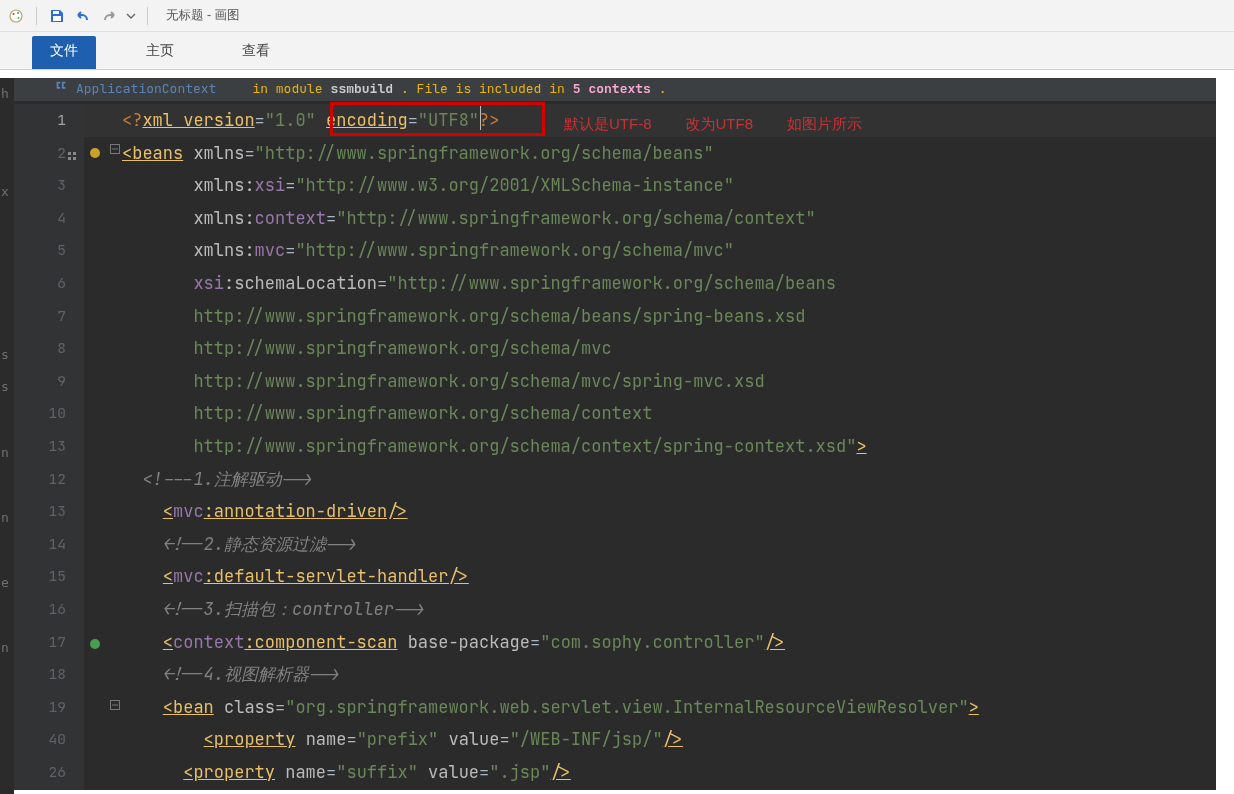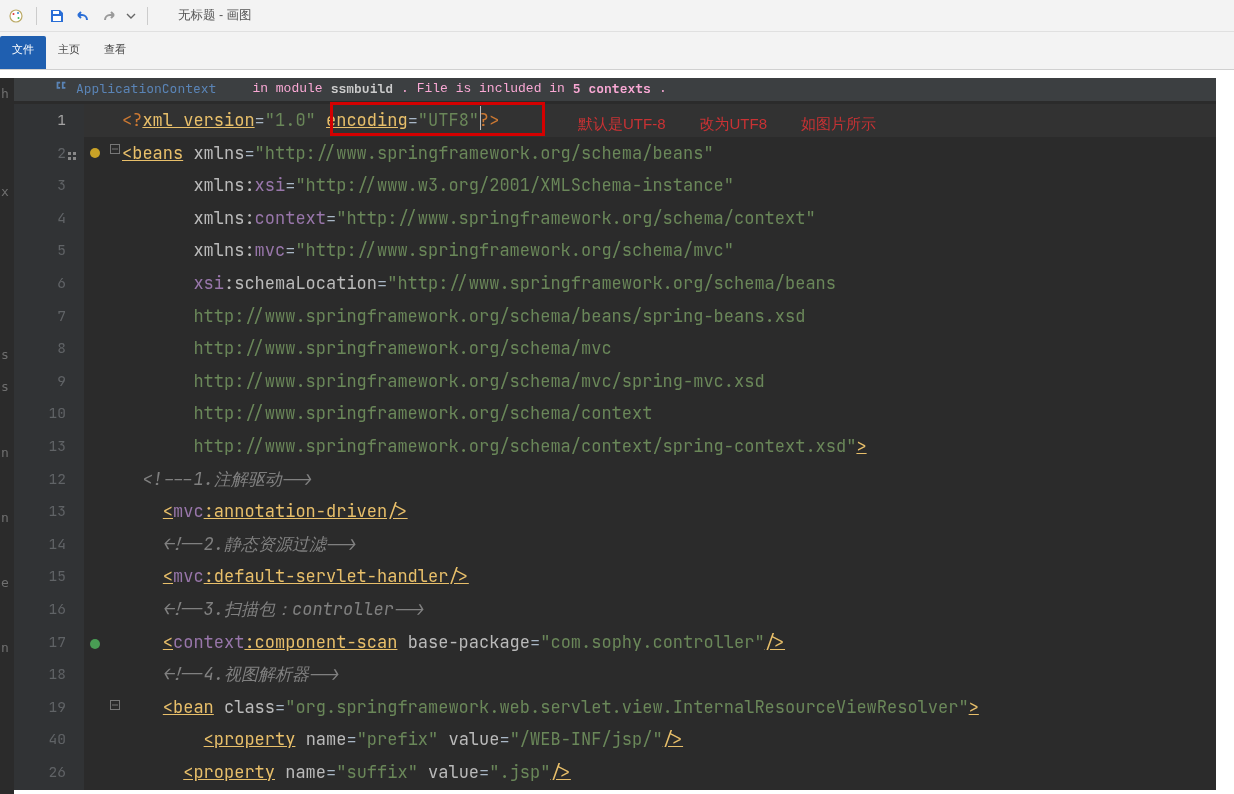--- a/index.html
+++ b/index.html
@@ -2,32 +2,32 @@
 <html><head>
 <meta charset="utf-8">
 <style>
   * { margin:0; padding:0; box-sizing:border-box; }
   html, body { width:1234px; height:794px; font-family:"Segoe UI","Microsoft YaHei",sans-serif; background:#fff; overflow:hidden; }
   
   .paint-title { height:32px; display:flex; align-items:center; background:#f3f3f3; border-bottom:1px solid #e0e0e0; font-size:12.5px; color:#555; }
   .paint-title .qat { display:flex; align-items:center; gap:6px; padding:0 6px; }
   .qbtn { width:20px; height:20px; display:flex; align-items:center; justify-content:center; border-radius:2px; }
   .sep { width:1px; height:18px; background:#ccc; margin:0 4px; }
-  .paint-title .title-text{ margin-left:20px;text-align:right; }
+  .paint-title .title-text{ margin-left:8px;text-align:right; }
   .paint-ribbon { height:38px; display:flex; align-items:stretch; background:#f3f3f3; border-bottom:1px solid #d0d0d0; }
-  .ribtab { padding:10px 12px 8px; font-size:11px; color:#444; border-bottom:2px solid transparent; }
+  .ribtab { padding:10px 18px 8px; font-size:14px; color:#444; border-bottom:2px solid transparent;margin-left:32px; }
   .ribtab.active { background:#1f5fb0; color:#fff; border-radius:2px 2px 0 0; margin-top:4px; padding-top:6px; }
 
   
   .canvas { position:absolute; left:14px; top:78px; right:18px; bottom:4px; background:#2b2b2b; color:#a9b7c6; font-family:"Consolas","JetBrains Mono",monospace; font-size:17px; line-height:32.6px; }
 
   
   .crumb { height:23px; background:#3c3f41; color:#bbb; font-size:13px; display:flex; align-items:center; padding-left:40px; gap:8px; }
   .crumb .cf { color:#5a84b6; }
-  .crumb .lite { color:#f9a8d4;font-family:Liberation Mono, monospace; }
+  .crumb .lite { color:#eab308; }
 
   
   .leftshadow { position:absolute; left:0; top:78px; width:14px; height:calc(100% - 78px); background:#2b2b2b; }
   .leftshadow span{ display:block; font-family:monospace; font-size:13px; color:#6f6f6f; line-height:32.6px; padding-left:1px;}
 
   
   .gutters { position:absolute; left:0; top:26px; bottom:0; width:70px; background:#313335; text-align:right; padding-right:18px; color:#606366; font-size:14.5px; }
   .gutters .selno { color:#a4a3a3; }
   .gutcol2 { position:absolute; left:70px; top:26px; width:36px; bottom:0; }
   .gi { position:absolute; left:4px; font-size:11px; }
@@ -181,21 +181,21 @@
       <svg width="14" height="14" viewBox="0 0 14 14">
           <circle cx="7" cy="7" r="5" fill="#499c54"></circle>
         </svg>
     </span>
   </div>
 
   <div class="code" id="code"><div><span class="t-kw">&lt;?</span><span class="t-tag">xml version</span><span class="t-punc">=</span><span class="t-str">"1.0"</span> <span class="t-tag">encoding</span><span class="t-punc">=</span><span class="t-str">"UTF8"</span><span class="t-kw">?&gt;</span></div><div><span class="t-tag">&lt;beans</span> <span class="t-attr">xmlns</span><span class="t-punc">=</span><span class="t-str">"http://www.springframework.org/schema/beans"</span></div><div>       <span class="t-attr">xmlns:</span><span class="t-ns">xsi</span><span class="t-punc">=</span><span class="t-str">"http://www.w3.org/2001/XMLSchema-instance"</span></div><div>       <span class="t-attr">xmlns:</span><span class="t-ns">context</span><span class="t-punc">=</span><span class="t-str">"http://www.springframework.org/schema/context"</span></div><div>       <span class="t-attr">xmlns:</span><span class="t-ns">mvc</span><span class="t-punc">=</span><span class="t-str">"http://www.springframework.org/schema/mvc"</span></div><div>       <span class="t-ns">xsi</span><span class="t-attr">:schemaLocation</span><span class="t-punc">=</span><span class="t-str">"http://www.springframework.org/schema/beans</span></div><div>       <span class="t-str">http://www.springframework.org/schema/beans/spring-beans.xsd</span></div><div>       <span class="t-str">http://www.springframework.org/schema/mvc</span></div><div>       <span class="t-str">http://www.springframework.org/schema/mvc/spring-mvc.xsd</span></div><div>       <span class="t-str">http://www.springframework.org/schema/context</span></div><div>       <span class="t-str">http://www.springframework.org/schema/context/spring-context.xsd"</span><span class="t-tag">&gt;</span></div><div>  <span class="t-cmt">&lt;!---1.注解驱动--&gt;</span></div><div>    <span class="t-tag">&lt;</span><span class="t-ns">mvc</span><span class="t-tag">:annotation-driven/&gt;</span></div><div>    <span class="t-cmt">&lt;!--2.静态资源过滤--&gt;</span></div><div>    <span class="t-tag">&lt;</span><span class="t-ns">mvc</span><span class="t-tag">:default-servlet-handler/&gt;</span></div><div>    <span class="t-cmt">&lt;!--3.扫描包：controller--&gt;</span></div><div>    <span class="t-tag">&lt;</span><span class="t-ns">context</span><span class="t-tag">:component-scan</span> <span class="t-attr">base-package</span><span class="t-punc">=</span><span class="t-str">"com.sophy.controller"</span><span class="t-tag">/&gt;</span></div><div>    <span class="t-cmt">&lt;!--4.视图解析器--&gt;</span></div><div>    <span class="t-tag">&lt;bean</span> <span class="t-attr">class</span><span class="t-punc">=</span><span class="t-str">"org.springframework.web.servlet.view.InternalResourceViewResolver"</span><span class="t-tag">&gt;</span></div><div>        <span class="t-tag">&lt;property</span> <span class="t-attr">name</span><span class="t-punc">=</span><span class="t-str">"prefix"</span> <span class="t-attr">value</span><span class="t-punc">=</span><span class="t-str">"/WEB-INF/jsp/"</span><span class="t-tag">/&gt;</span></div><div>      <span class="t-tag">&lt;property</span> <span class="t-attr">name</span><span class="t-punc">=</span><span class="t-str">"suffix"</span> <span class="t-attr">value</span><span class="t-punc">=</span><span class="t-str">".jsp"</span><span class="t-tag">/&gt;</span></div></div>
 
   <div class="redbox" style="top:24px; left:316px; width:215px; height:34px;"></div>
 
-  <div style="position:absolute; top:30px; left:564px; display:flex; gap:34px;">
+  <div style="position:absolute; top:30px; left:550px; display:flex; gap:34px;">
     <span class="anno">默认是UTF-8</span>
     <span class="anno">改为UTF8</span>
     <span class="anno">如图片所示</span>
   </div>
 
   <div style="position:absolute; top:28px; left:466px; width:1px; height:24px; background:#bbb;"></div>
 
   <div style="position:absolute; left:96px; top:62px; bottom:0; width:10px;">
      <svg width="10" height="10" style="position:absolute;top:4px" viewBox="0 0 10 10">
         <rect x="0.5" y="0.5" width="9" height="9" fill="none" stroke="#777"></rect>

